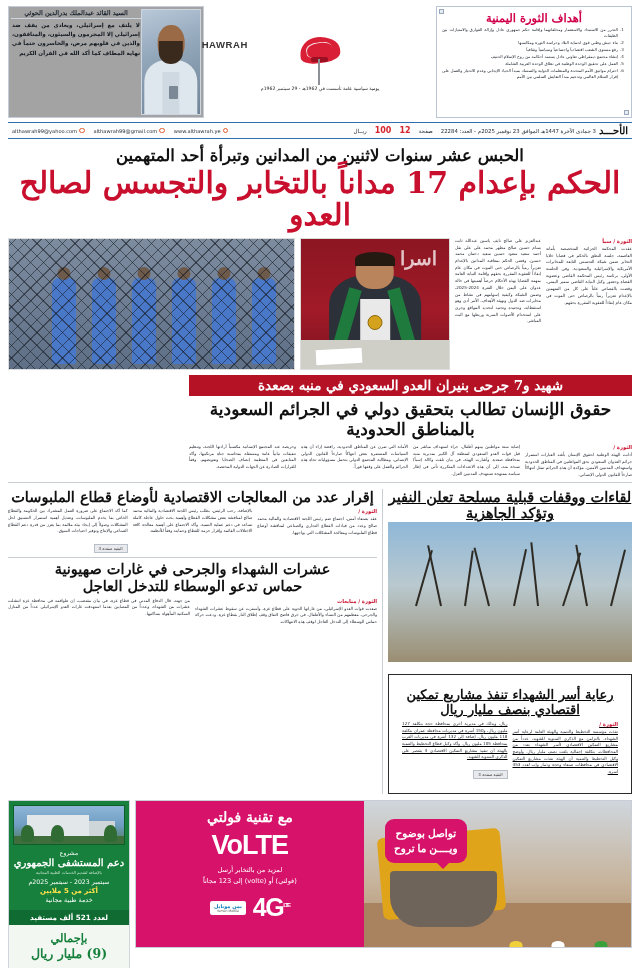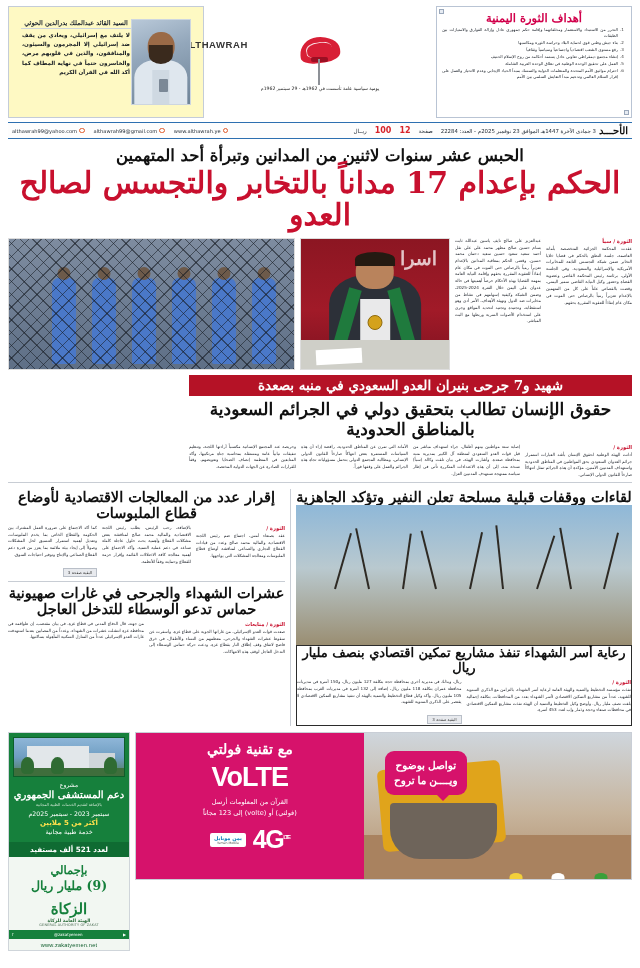--- a/index.html
+++ b/index.html
@@ -36,21 +36,21 @@
   .torch { position: relative; width: 40px; height: 52px; }
   .torch-flame { position: absolute; top: 4px; left: 0; width: 40px; height: 26px; background: #d81f36;
                  border-radius: 50% 60% 46% 40% / 70% 60% 40% 30%; transform: rotate(-6deg); }
   .torch-flame::after { content: ""; position: absolute; inset: 5px 8px 6px 6px; border-left: 1.4px solid #fff;
                         border-top: 1.4px solid #fff; border-radius: 50% 40% 30% 30%; opacity: .85; }
   .torch-stick { position: absolute; top: 26px; left: 18px; width: 2.4px; height: 26px; background: #8d9197; }
   .torch-base { position: absolute; top: 24px; left: 11px; width: 17px; height: 5px; background: #9b0f23; border-radius: 2px; }
   .logo-sub { font-size: 4.6px; color: #222; margin-top: 1px; letter-spacing: -0.1px; }
 
   
-  .quote-box { width: 196px; border: 1px solid #c4ccd8; background: #fef9c3; display: flex; padding: 12px; gap: 0; }
+  .quote-box { width: 196px; border: 1px solid #c4ccd8; background: #a3a3a3; display: flex; padding: 2px; gap: 0; }
   .quote-photo { flex: 0 0 60px; background: linear-gradient(160deg,#b8c8d8 0%, #93a7bb 40%, #6f8497 100%);
                  border: 1px solid #cdd6e0; position: relative; overflow: hidden; }
   .qp-head { position: absolute; top: 14%; left: 50%; transform: translateX(-50%); width: 46%; height: 34%;
              background: #9a6a47; border-radius: 48% 48% 42% 42%; }
   .qp-beard { position: absolute; top: 30%; left: 50%; transform: translateX(-50%); width: 42%; height: 22%;
               background: #3a2a1d; border-radius: 0 0 50% 50%; }
   .qp-body { position: absolute; bottom: 0; left: 50%; transform: translateX(-50%); width: 92%; height: 52%;
              background: #dfe7ee; border-radius: 40% 40% 0 0; }
   .qp-scarf { position: absolute; bottom: 0; left: 50%; transform: translateX(-50%); width: 30%; height: 40%;
               background: #cfd9e2; }
@@ -124,33 +124,33 @@
                      font-size: 17px; color: #111; margin-top: 3px; letter-spacing: -0.7px; }
 
   .mid-row { display: flex; gap: 5px; direction: rtl; margin-top: 2px; }
   .mid-left-wrap { width: 443px; }
   .three-col { display: flex; gap: 5px; margin-top: 3px; }
   .three-col .col { flex: 1; }
   .hr-thin { border-top: 1px solid #c8cdd4; margin: 3px 0; }
 
   
   .sec3 { display: flex; gap: 5px; margin-top: 6px; direction: rtl; }
-  .sec3-right { width: 336px; }
+  .sec3-right { width: 244px; text-decoration: underline; }
   .sec3-left { flex: 1; }
   .head-md { font-family: "DejaVu Serif", serif; font-weight: bold; font-size: 14.5px; color: #111;
              text-align: center; letter-spacing: -0.6px; line-height: 1.15; }
   .head-sm { font-family: "DejaVu Serif", serif; font-weight: bold; font-size: 13px; color: #111;
              text-align: center; letter-spacing: -0.5px; line-height: 1.15; }
   .divider-v { width: 1px; background: #c9ced6; }
 
   .photo-crowd { width: 100%; height: 140px; position: relative; overflow: hidden; background: linear-gradient(180deg,#8fb8d8 0%, #b9c9cf 45%, #9a8e72 100%); }
   .rifle { position: absolute; width: 2px; background: #2e2a24; transform-origin: bottom center; }
   .man { position: absolute; bottom: 0; width: 20px; }
 
-  .box-article { border: 1px solid #2b2b2b; padding: 0; margin-top: 0; }
+  .box-article { border: 1px solid #2b2b2b; padding: 13px; margin-top: 12px; }
   .two-col { display: flex; gap: 5px; margin-top: 3px; }
   .two-col .col { flex: 1; }
 
   
   .bottom-row { display: flex; gap: 5px; margin-top: 6px; direction: rtl; align-items: flex-start; }
   .zakat { width: 122px; border: 1px solid #cfd5da; background: #f2f7f2; overflow: hidden; }
   .zk-green { background: #16803c; padding: 4px 4px 6px; text-align: center; }
   .zk-photo { width: 100%; height: 40px; background: linear-gradient(180deg,#8fb6d8 0%, #6f9ec2 50%, #4e7a56 100%);
               position: relative; overflow: hidden; border: 1px solid #0d5e2b; }
   .zk-bld { position: absolute; bottom: 22%; left: 12%; width: 56%; height: 56%; background: #e2e7ea; }
@@ -475,21 +475,21 @@
         <div class="vl-bubble">
           <div>تواصل بوضوح</div>
           <div>ويــــن ما تروح</div>
         </div>
       </div>
       <div class="volte-right">
         <div class="volte-tag">مع تقنية فولتي</div>
         <div class="volte-logo">
           <span class="vl-text">VoLTE</span>
         </div>
-        <div class="volte-info">القرآن من المعلومات أرسل</div>
+        <div class="volte-info">لمزيد من بالتخابر أرسل</div>
         <div class="volte-info">(فولتي) أو (volte) إلى 123 مجاناً</div>
         <div class="volte-bottom">
           <div class="ym-logo">
             <div class="ym-ar">يمن موبايل</div>
             <div class="ym-en">Yemen Mobile</div>
           </div>
           <div class="fourg">
             <span>4G</span><sup>LTE</sup>
           </div>
         </div>

